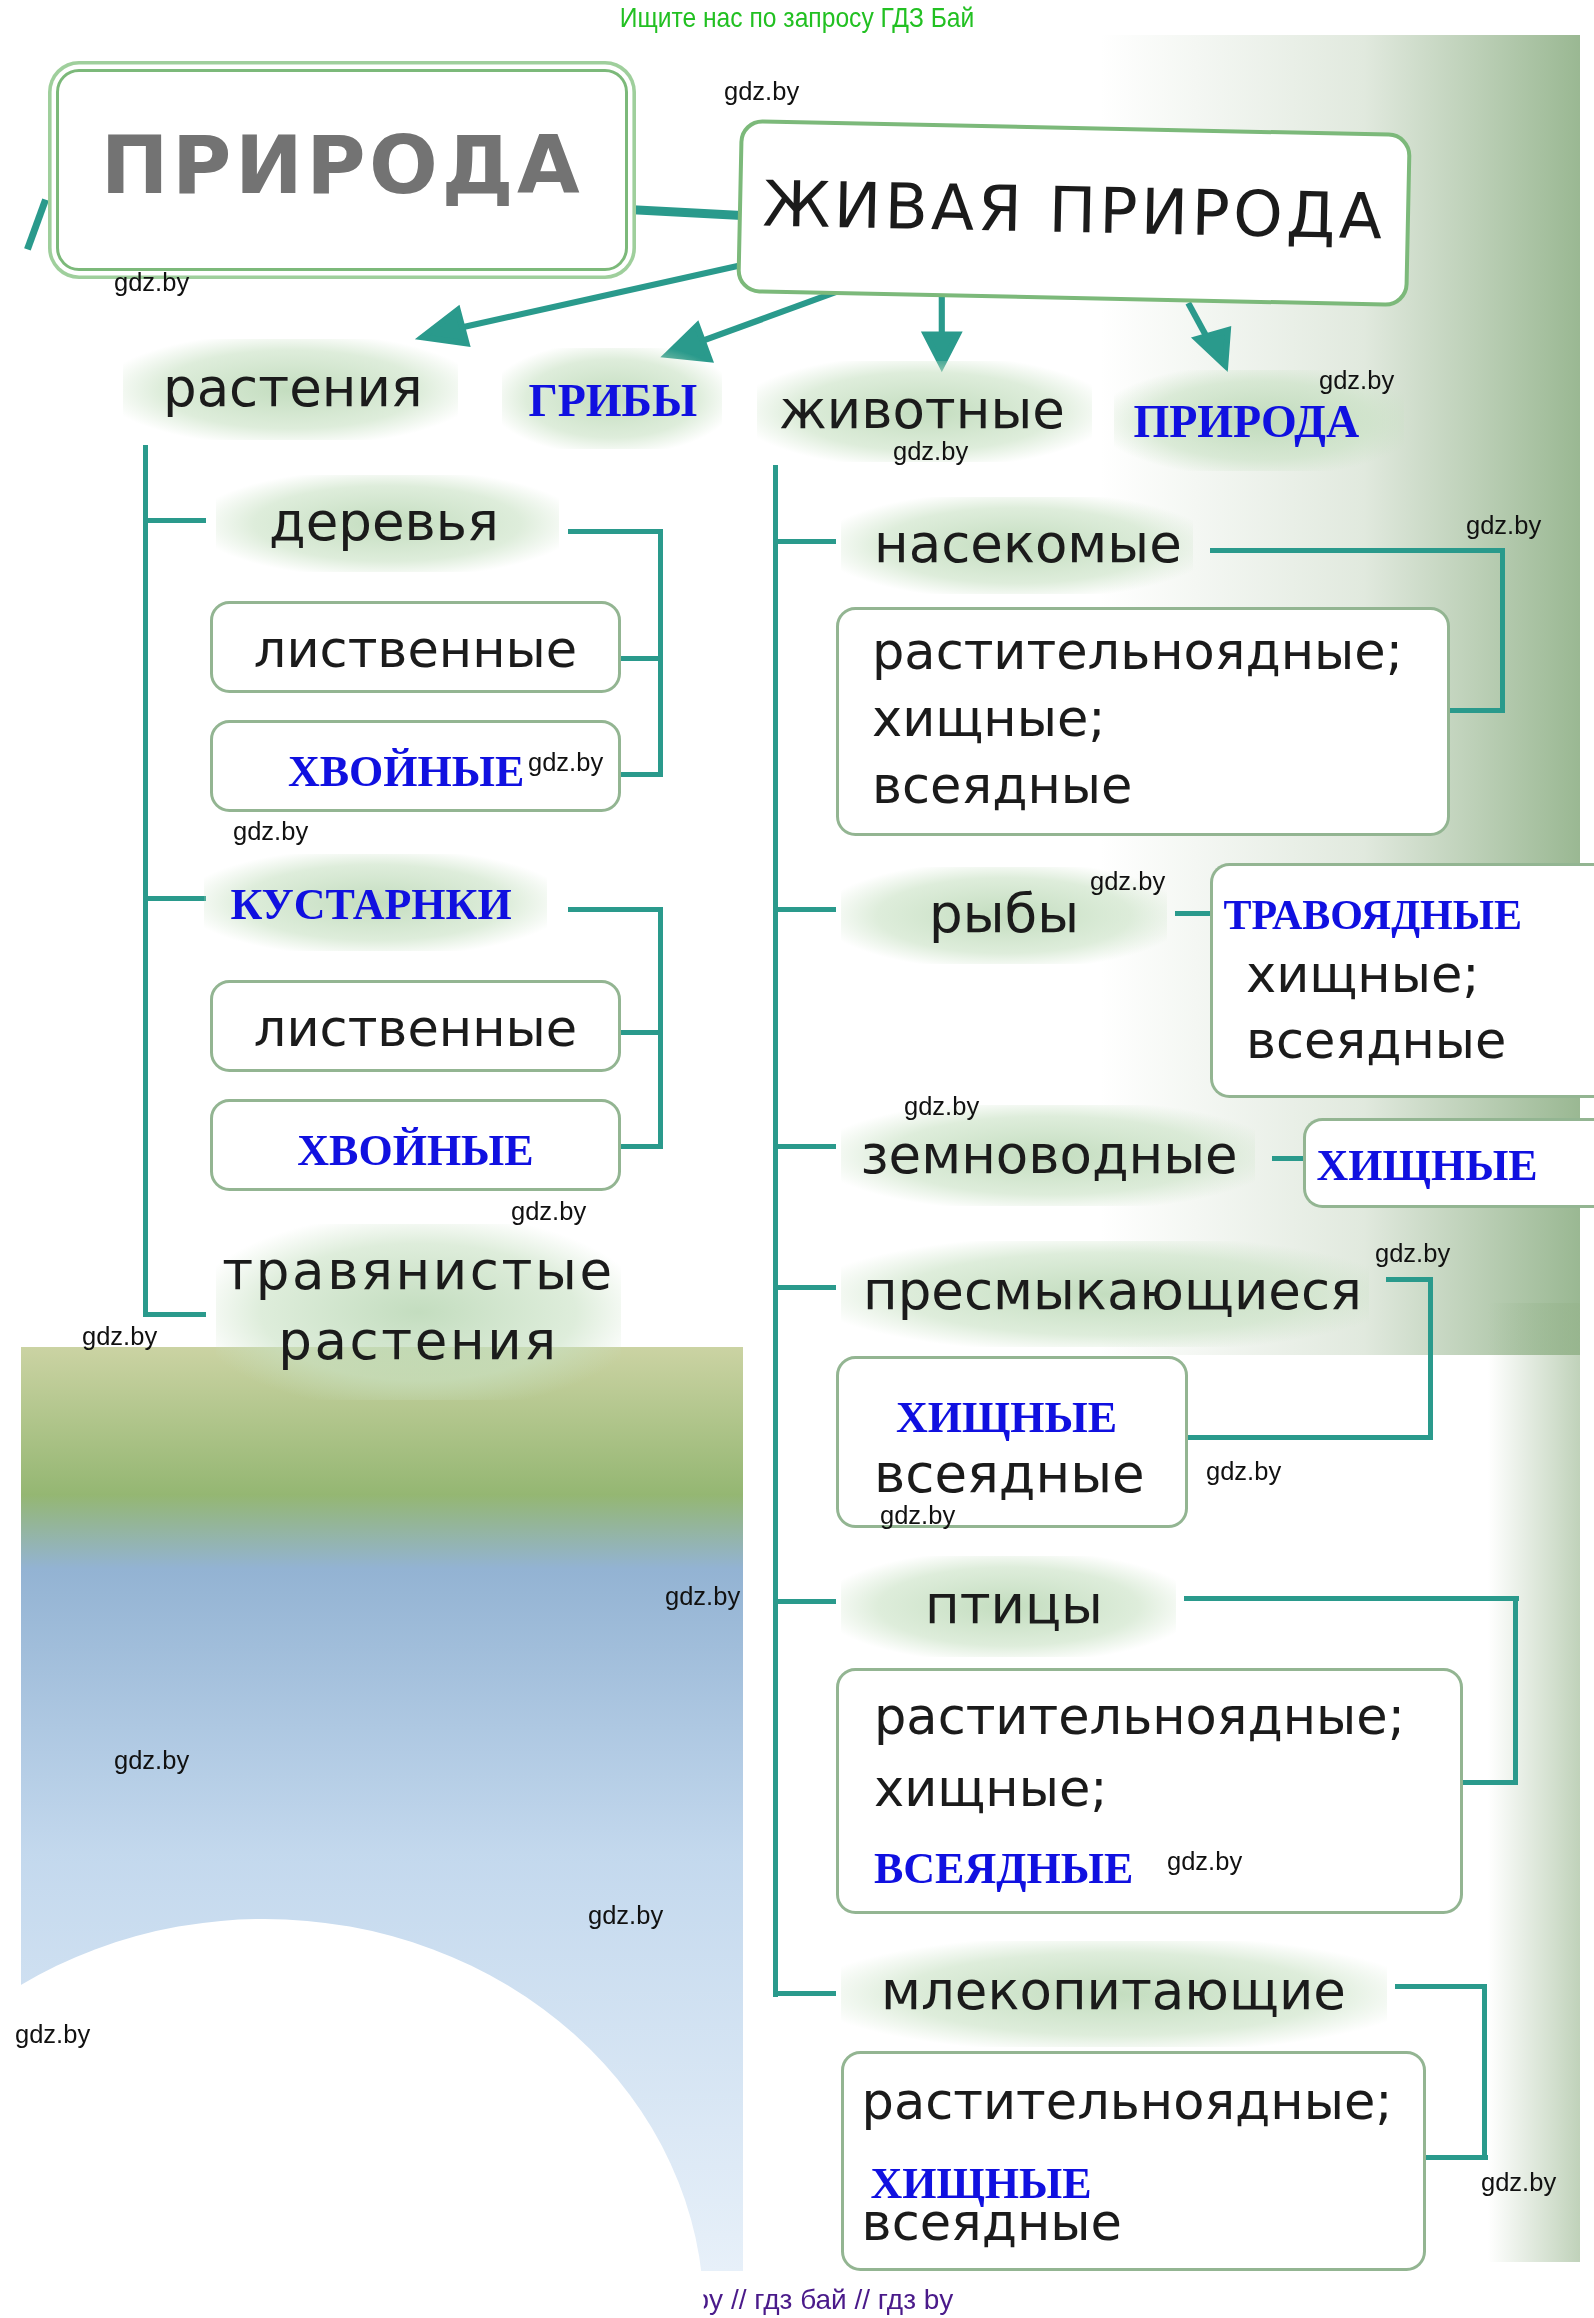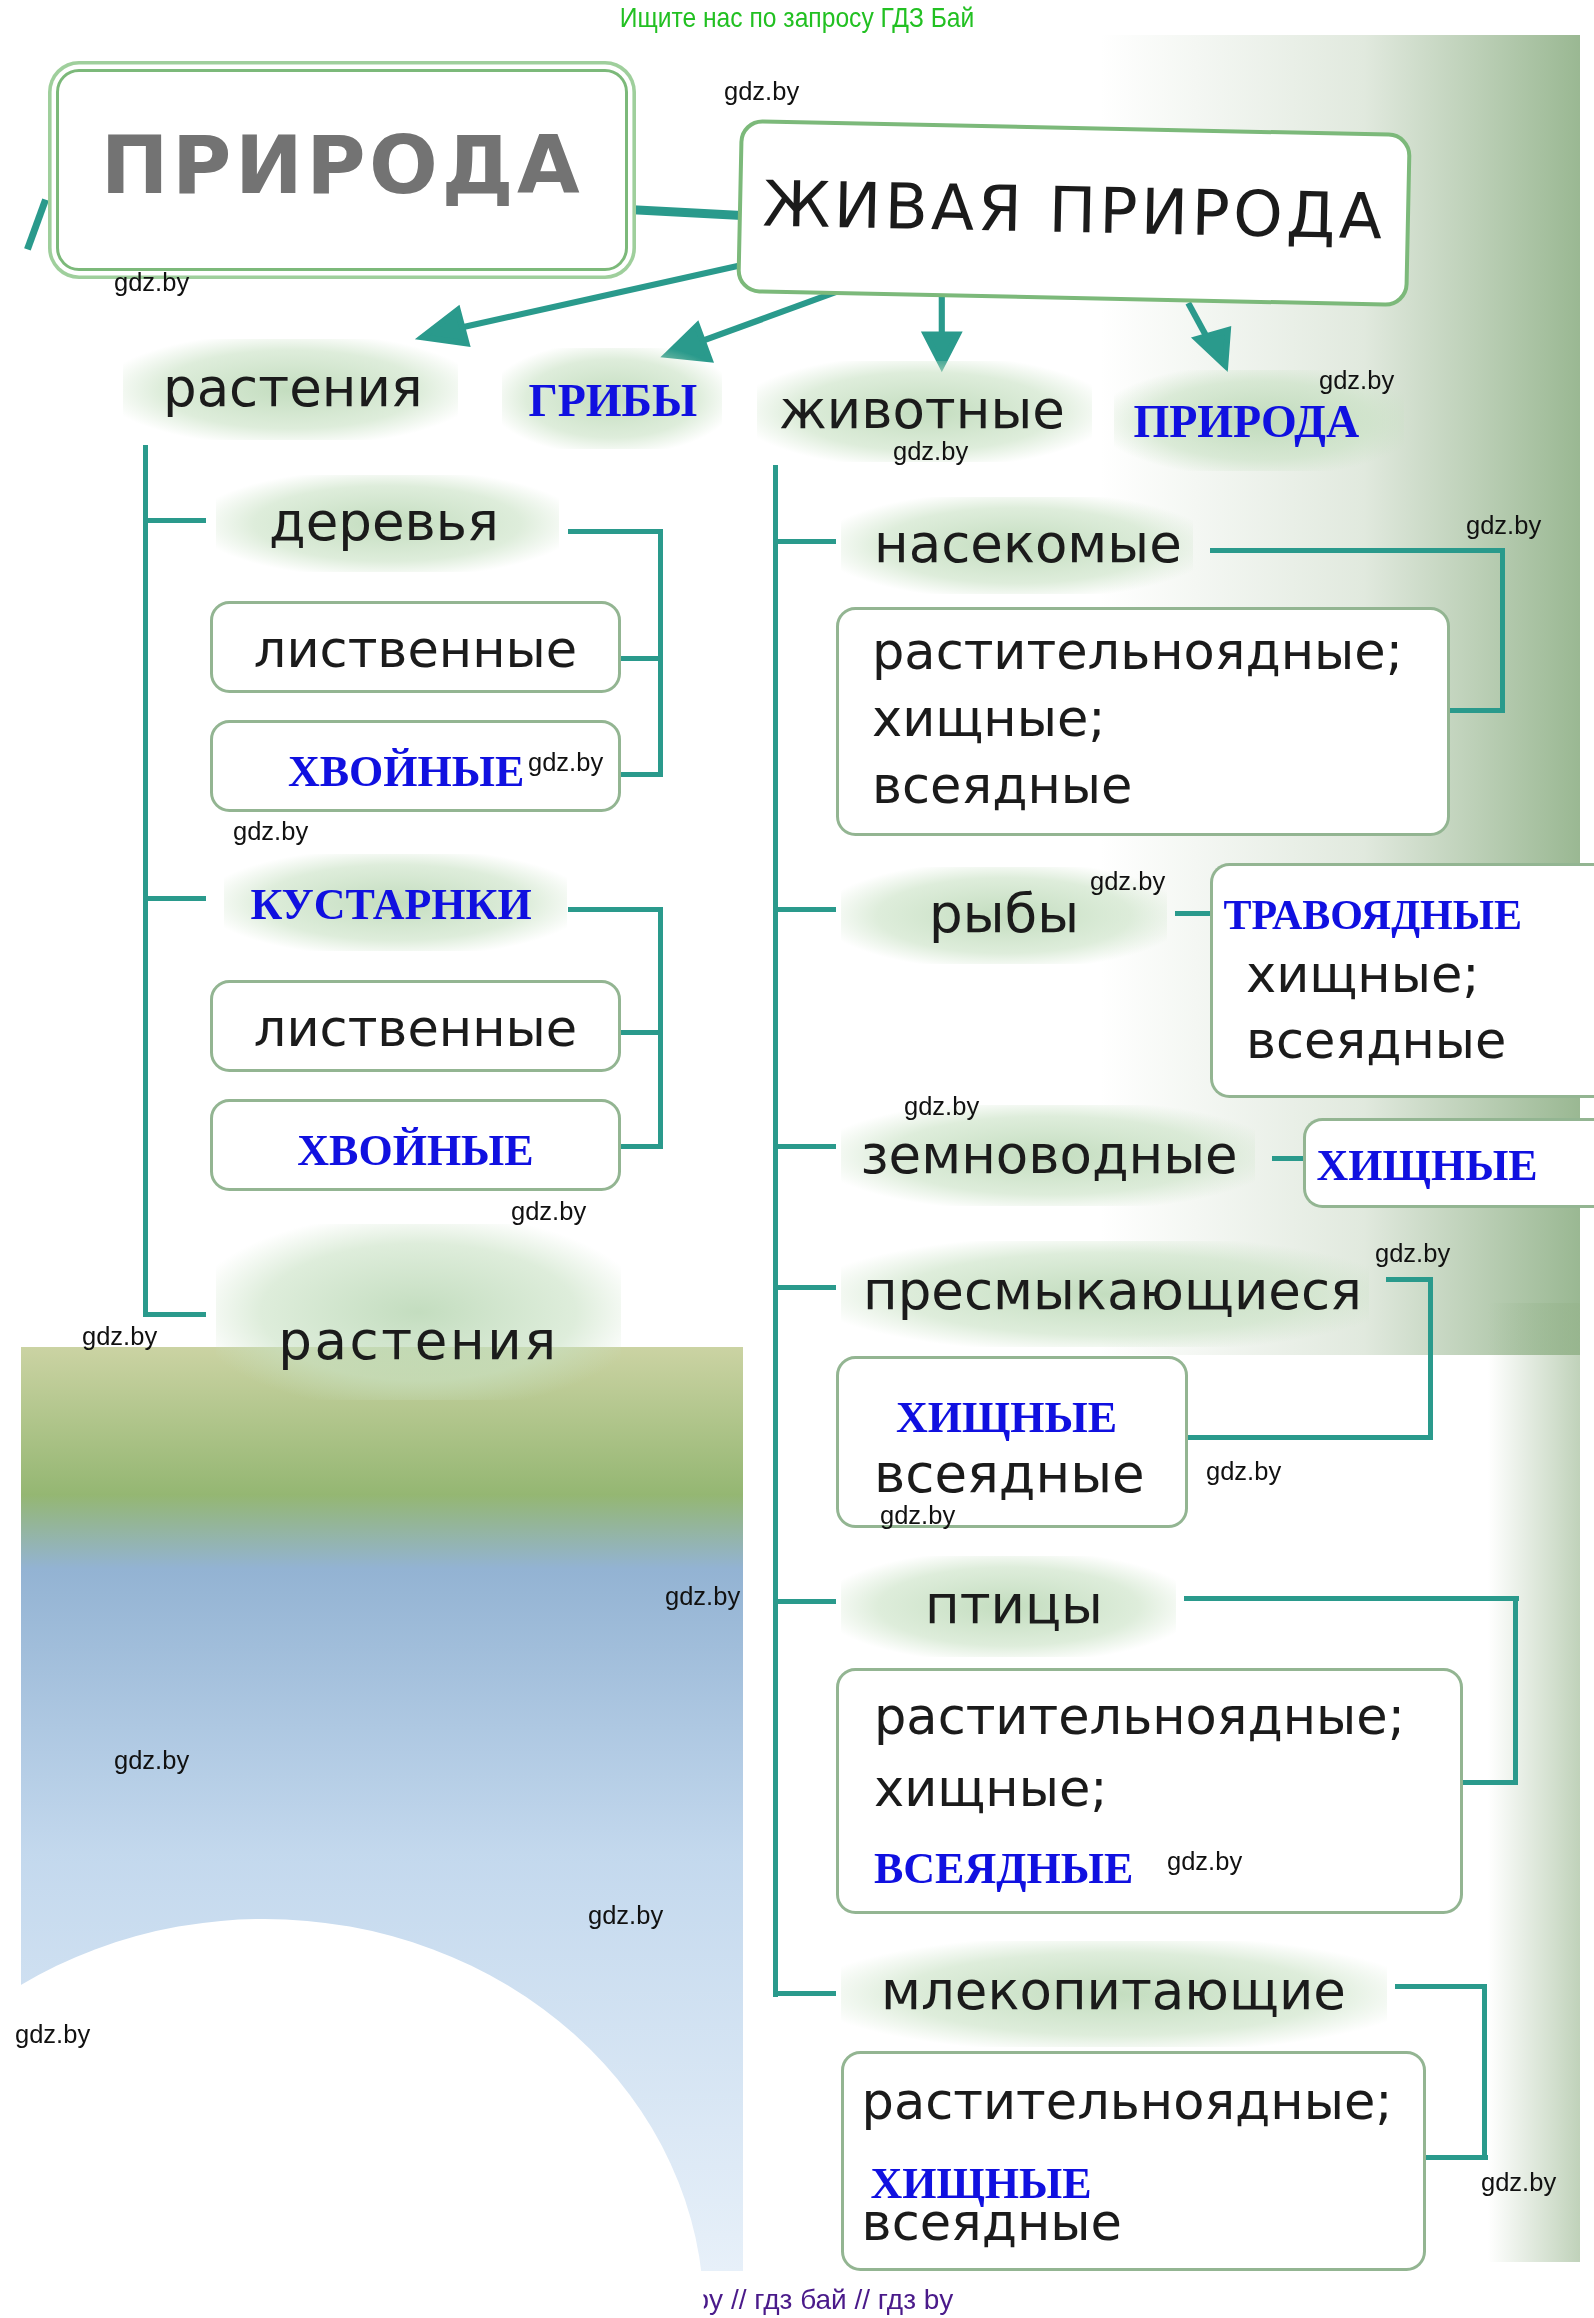--- a/index.html
+++ b/index.html
@@ -82,35 +82,36 @@
 <div class="line" style="left:658px;top:529px;width:5.3px;height:246px;"></div>
 <div class="line" style="left:621px;top:656px;width:42px;height:5.3px;"></div>
 <div class="line" style="left:621px;top:772px;width:42px;height:5.3px;"></div>
 <div class="abs box-thin" style="left:210px;top:601px;width:411px;height:92px;">
   <div class="t-black" style="position:absolute;left:0;right:0;top:16px;text-align:center;font-size:51px;">лиственные</div>
 </div>
 <div class="abs box-thin" style="left:210px;top:720px;width:411px;height:92px;">
   <div class="t-blue" style="position:absolute;left:75px;top:23px;font-size:44px;">ХВОЙНЫЕ</div>
 </div>
 
-<div class="abs glow" style="left:224px;top:854px;width:343px;height:97px;">
+<div class="abs glow" style="left:204px;top:854px;width:343px;height:97px;">
   <div class="t-blue" style="position:absolute;left:26.4px;top:25px;font-size:44px;">КУСТАРНКИ</div>
 </div>
 <div class="line" style="left:568px;top:907px;width:95px;height:5.3px;"></div>
 <div class="line" style="left:658px;top:907px;width:5.3px;height:242px;"></div>
 <div class="line" style="left:621px;top:1030px;width:42px;height:5.3px;"></div>
 <div class="line" style="left:621px;top:1144px;width:42px;height:5.3px;"></div>
 <div class="abs box-thin" style="left:210px;top:980px;width:411px;height:92px;">
   <div class="t-black" style="position:absolute;left:0;right:0;top:16px;text-align:center;font-size:51px;">лиственные</div>
 </div>
 <div class="abs box-thin" style="left:210px;top:1099px;width:411px;height:92px;">
   <div class="t-blue" style="position:absolute;left:0;right:0;top:23px;text-align:center;font-size:44px;">ХВОЙНЫЕ</div>
 </div>
 
 <div class="abs glow" style="left:216px;top:1224px;width:405px;height:176px;">
+  <div class="t-black" style="position:absolute;left:0;right:0;top:16px;text-align:center;font-size:53px;letter-spacing:2.6px;">травянистые</div>
   <div class="t-black" style="position:absolute;left:0;right:0;top:86px;text-align:center;font-size:53px;letter-spacing:2.6px;">растения</div>
 </div>
 
 <div class="line" style="left:773px;top:465px;width:5.3px;height:1532px;"></div>
 
 <div class="line" style="left:773px;top:539px;width:63px;height:5.3px;"></div>
 <div class="abs glow" style="left:841px;top:497px;width:352px;height:97px;">
   <div class="t-black" style="position:absolute;left:33px;top:16px;font-size:53px;">насекомые</div>
 </div>
 <div class="line" style="left:1210px;top:548px;width:295px;height:5.3px;"></div>

